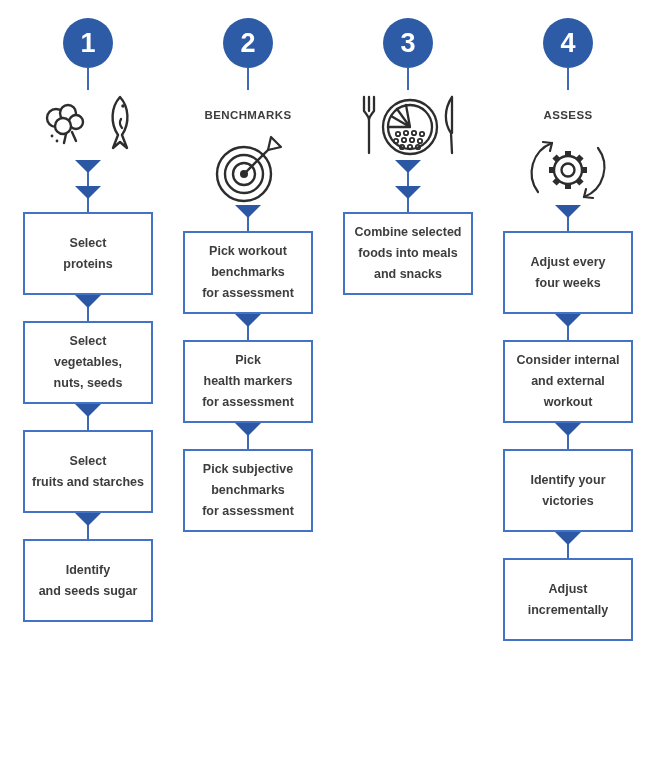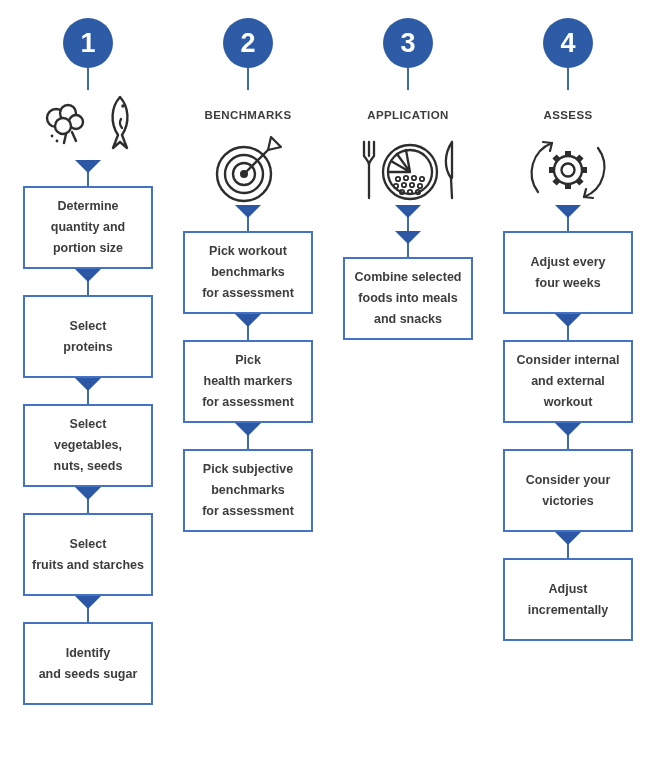--- a/index.html
+++ b/index.html
@@ -51,25 +51,20 @@
         </g>
         <circle cx="87" cy="13" r="1.8" fill="currentColor"></circle>
         <circle cx="16" cy="43" r="1.4" fill="currentColor"></circle>
         <circle cx="21" cy="48" r="1.4" fill="currentColor"></circle>
       </svg>
     </div>
     <div class="connector">
       <span class="stem"></span>
       <span class="tri"></span>
     </div>
-    <div class="box">
-      <div class="box-label">Determine
-quantity and
-portion size</div>
-    </div>
     <div class="connector">
       <span class="stem"></span>
       <span class="tri"></span>
     </div>
     <div class="box">
       <div class="box-label">Select
 proteins</div>
     </div>
     <div class="connector">
       <span class="stem"></span>
@@ -143,21 +138,20 @@
 benchmarks
 for assessment</div>
     </div>
   </div>
 
   <div class="column">
     <div class="circle">
       <span>3</span>
     </div>
     <div class="circle-stem"></div>
-    <div class="col-title">APPLICATION</div>
     <div class="icon-area">
       <svg width="112" height="72" viewBox="0 0 112 72">
         <g stroke="currentColor" stroke-width="2.3" fill="none" stroke-linecap="round">
           <path d="M12,8 V22 M17,8 V22 M22,8 V22 M12,22 Q17,28 17,31 L17,64 M22,22 Q17,28 17,31"></path>
           <circle cx="58" cy="38" r="27"></circle>
           <circle cx="58" cy="38" r="22"></circle>
           <path d="M58,38 L36,38 M58,38 L39,27 M58,38 L45,20 M58,38 L54,16"></path>
           <path d="M100,8 C92,20 92,34 99,44 L100,64 M100,8 L100,44"></path>
         </g>
         <g fill="none" stroke="currentColor" stroke-width="1.8">
@@ -226,21 +220,21 @@
     <div class="box">
       <div class="box-label">Consider internal
 and external
 workout</div>
     </div>
     <div class="connector">
       <span class="stem"></span>
       <span class="tri"></span>
     </div>
     <div class="box">
-      <div class="box-label">Consider your
+      <div class="box-label">Identify your
 victories</div>
     </div>
     <div class="connector">
       <span class="stem"></span>
       <span class="tri"></span>
     </div>
     <div class="box">
       <div class="box-label">Adjust
 incrementally</div>
     </div>

